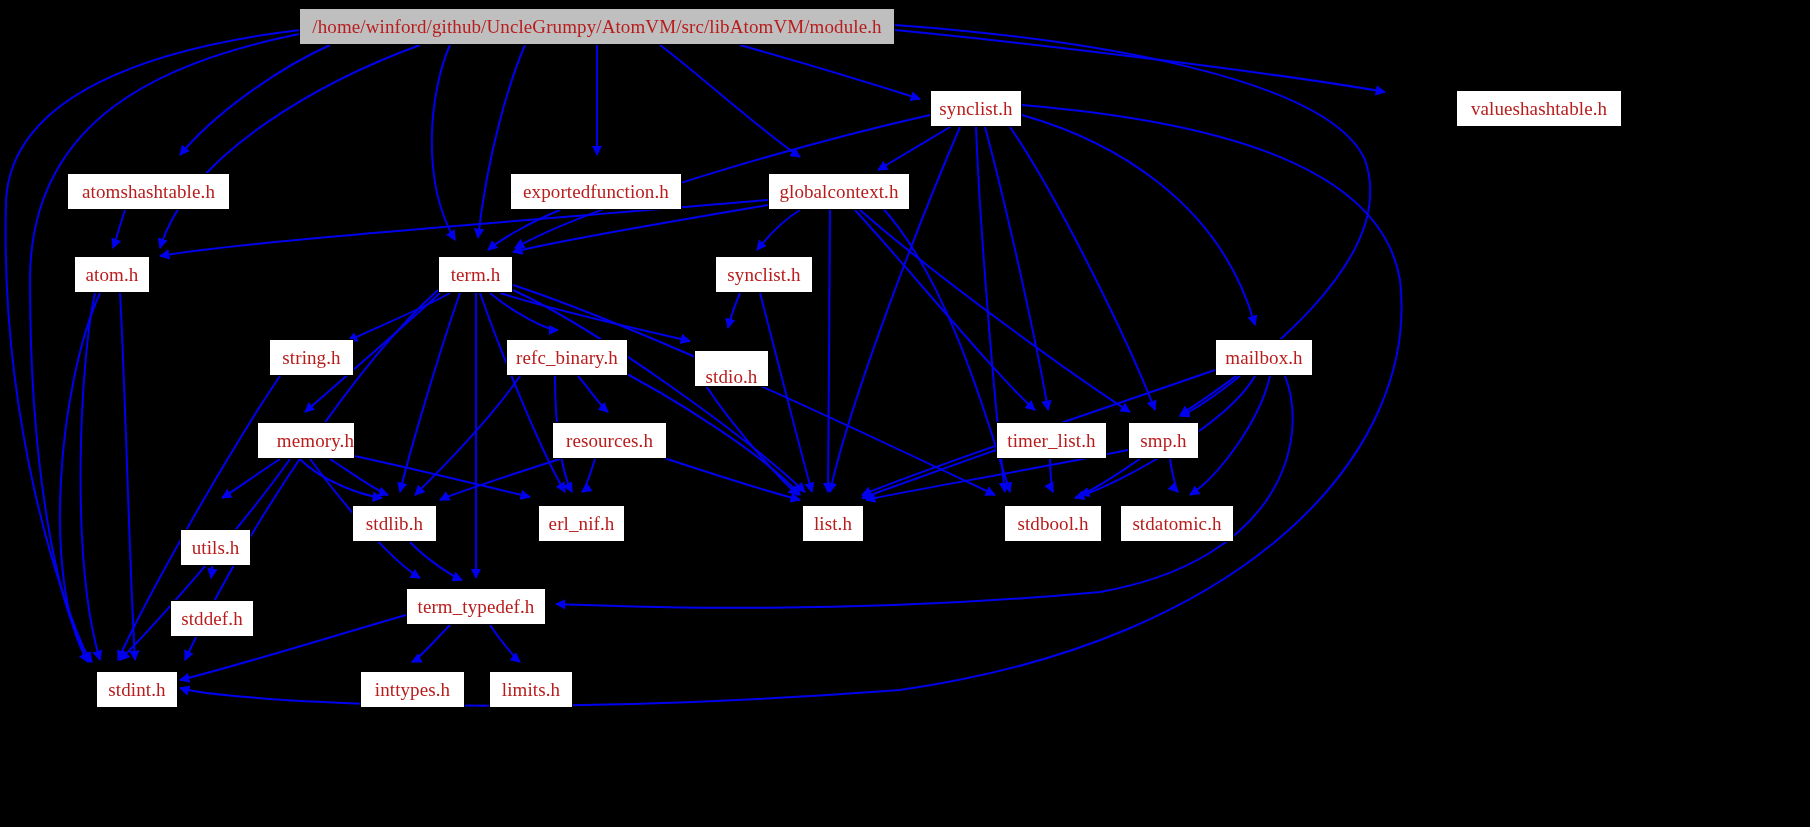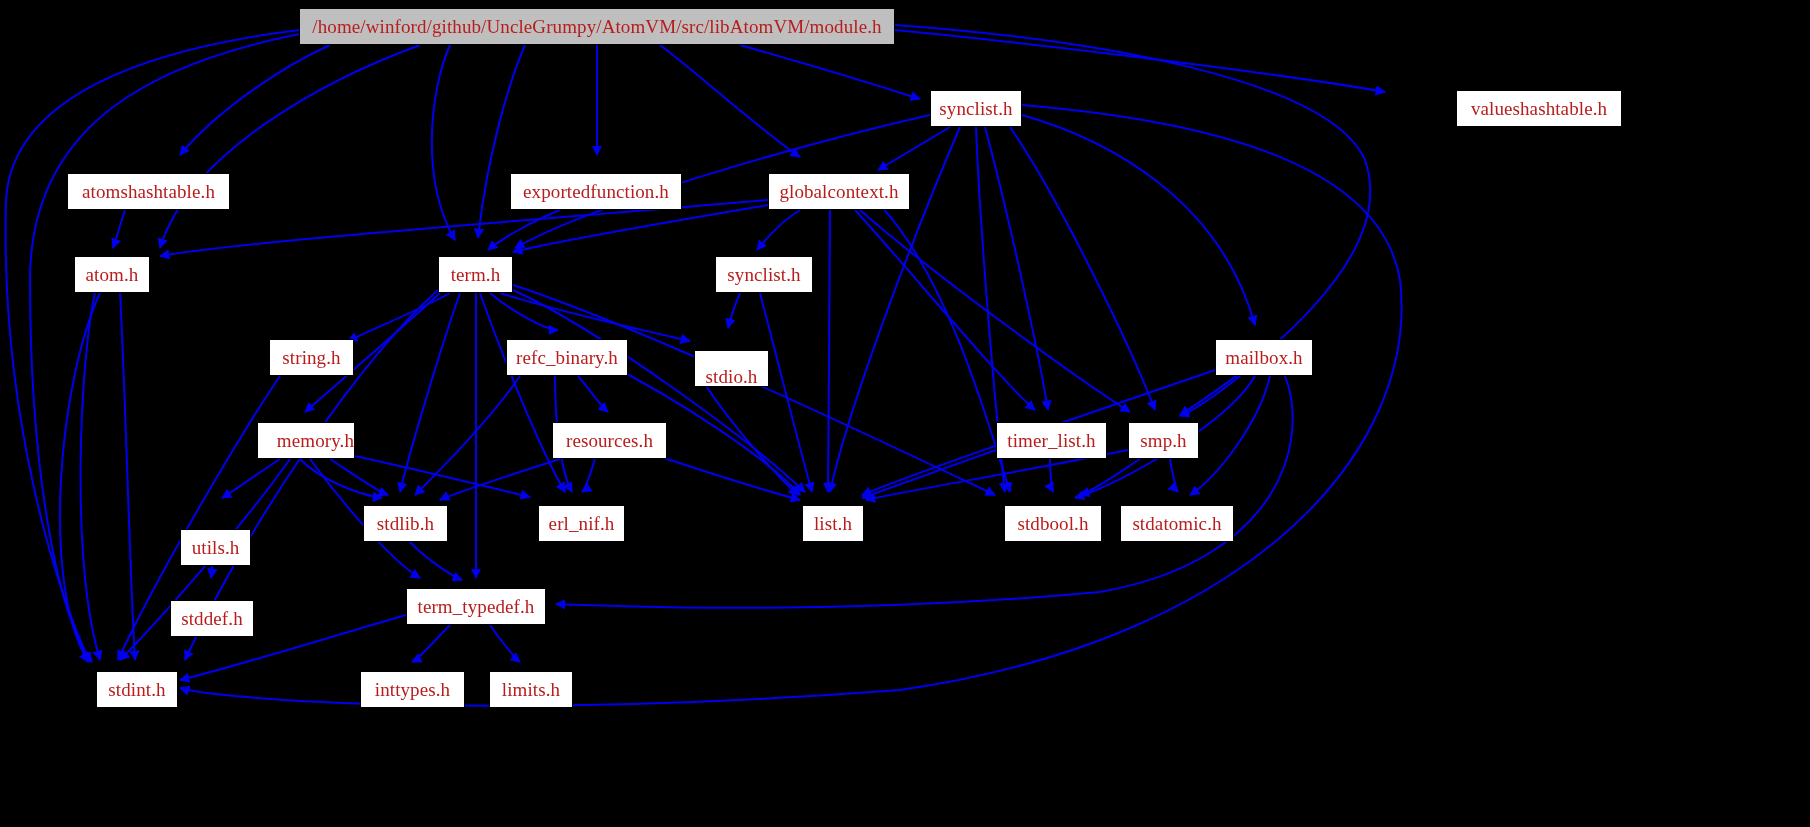--- a/index.html
+++ b/index.html
@@ -180,21 +180,21 @@
       </div>
       <div class="graph-node" style="left: 996px; top: 422px; width: 111px; height: 37px;">
         <span>timer_list.h</span>
       </div>
       <div class="graph-node" style="left: 1128px; top: 422px; width: 71px; height: 37px;">
         <span>smp.h</span>
       </div>
       <div class="graph-node" style="left: 180px; top: 505px; width: 71px; height: 37px; margin-top: 24px;">
         <span>utils.h</span>
       </div>
-      <div class="graph-node" style="left: 363px; top: 505px; width: 85px; height: 37px;">
+      <div class="graph-node" style="left: 352px; top: 505px; width: 85px; height: 37px;">
         <span>stdlib.h</span>
       </div>
       <div class="graph-node" style="left: 538px; top: 505px; width: 87px; height: 37px;">
         <span>erl_nif.h</span>
       </div>
       <div class="graph-node" style="left: 802px; top: 505px; width: 62px; height: 37px;">
         <span>list.h</span>
       </div>
       <div class="graph-node" style="left: 1004px; top: 505px; width: 98px; height: 37px;">
         <span>stdbool.h</span>

